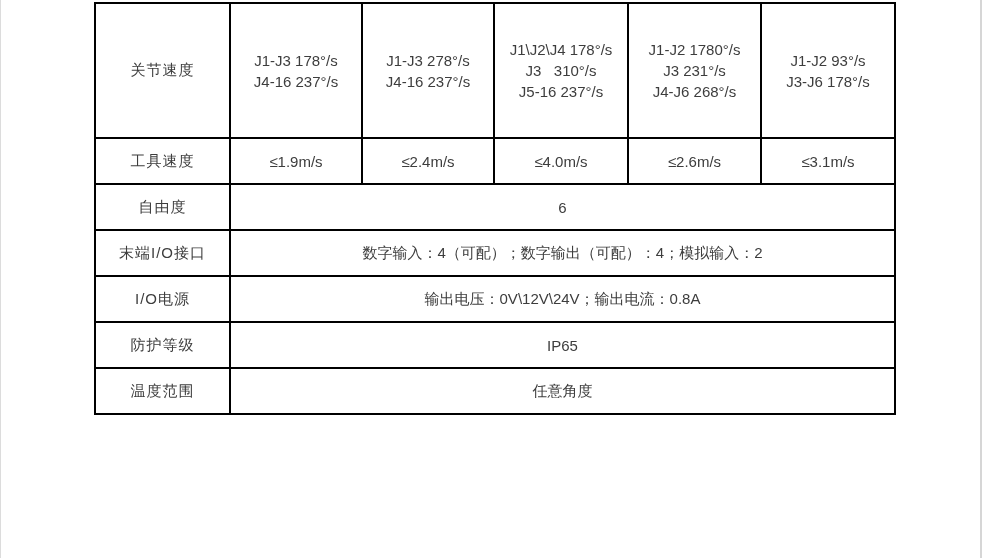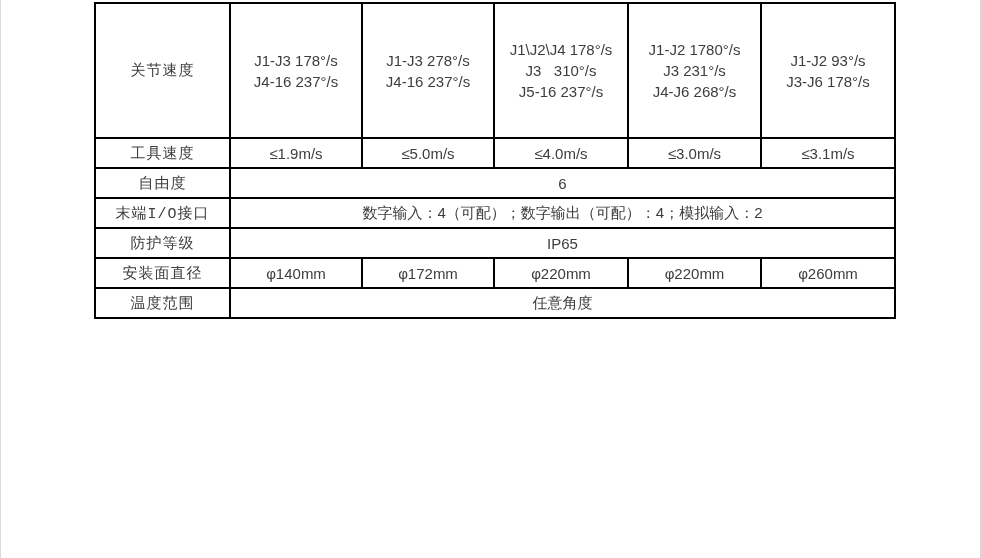--- a/index.html
+++ b/index.html
@@ -28,23 +28,23 @@
   }
   table.spec td {
     border: 2px solid #000000;
     text-align: center;
     vertical-align: middle;
     color: #3d3d3d;
     font-size: 15px;
     padding: 2px 4px;
     box-sizing: border-box;
   }
-  tr.spec-row { height: 30px; }
+  tr.spec-row { height: 46px; }
   tr.spec-row.tall { height: 135px; }
-  .label-cell { letter-spacing: 1px; font-family: Liberation Mono, monospace; }
+  .label-cell { letter-spacing: 1px; }
   .line {
     white-space: pre;
     line-height: 21px;
   }
 </style>
 </head>
 <body>
 
 <div class="page">
   <table class="spec">
@@ -81,61 +81,47 @@
             <div class="line">J1-J2 93°/s</div>
             <div class="line">J3-J6 178°/s</div>
           </td>
         </tr>
         <tr class="spec-row">
           <td class="label-cell">工具速度</td>
           <td>
             <div class="line">≤1.9m/s</div>
           </td>
           <td>
-            <div class="line">≤5.0m/s</div>
+            <div class="line">≤2.4m/s</div>
           </td>
           <td>
             <div class="line">≤4.0m/s</div>
           </td>
           <td>
-            <div class="line">≤3.0m/s</div>
+            <div class="line">≤2.6m/s</div>
           </td>
           <td>
             <div class="line">≤3.1m/s</div>
           </td>
         </tr>
         <tr class="spec-row">
           <td class="label-cell">自由度</td>
           <td colspan="5">6</td>
         </tr>
         <tr class="spec-row">
           <td class="label-cell">末端I/O接口</td>
           <td colspan="5">数字输入：4（可配）；数字输出（可配）：4；模拟输入：2</td>
         </tr>
         <tr class="spec-row">
+          <td class="label-cell">I/O电源</td>
+          <td colspan="5">输出电压：0V\12V\24V；输出电流：0.8A</td>
+        </tr>
+        <tr class="spec-row">
           <td class="label-cell">防护等级</td>
           <td colspan="5">IP65</td>
-        </tr>
-        <tr class="spec-row">
-          <td class="label-cell">安装面直径</td>
-          <td>
-            <div class="line">φ140mm</div>
-          </td>
-          <td>
-            <div class="line">φ172mm</div>
-          </td>
-          <td>
-            <div class="line">φ220mm</div>
-          </td>
-          <td>
-            <div class="line">φ220mm</div>
-          </td>
-          <td>
-            <div class="line">φ260mm</div>
-          </td>
         </tr>
         <tr class="spec-row">
           <td class="label-cell">温度范围</td>
           <td colspan="5">任意角度</td>
         </tr>
       </tbody>
   </table>
 </div>
 
 </body></html>

